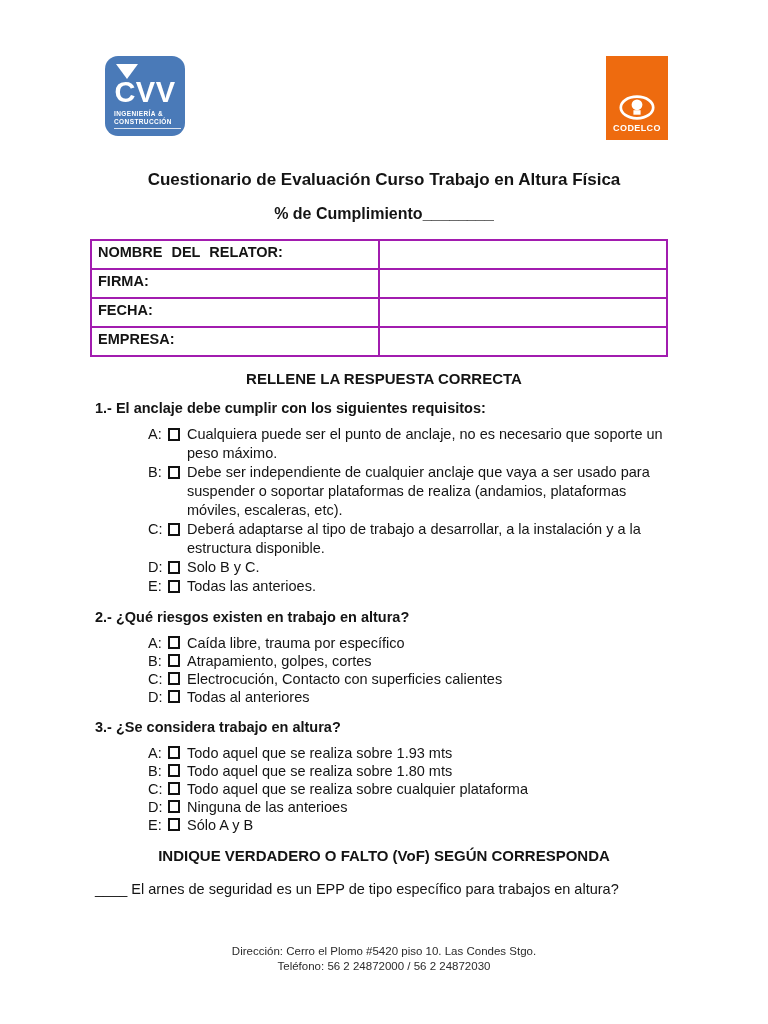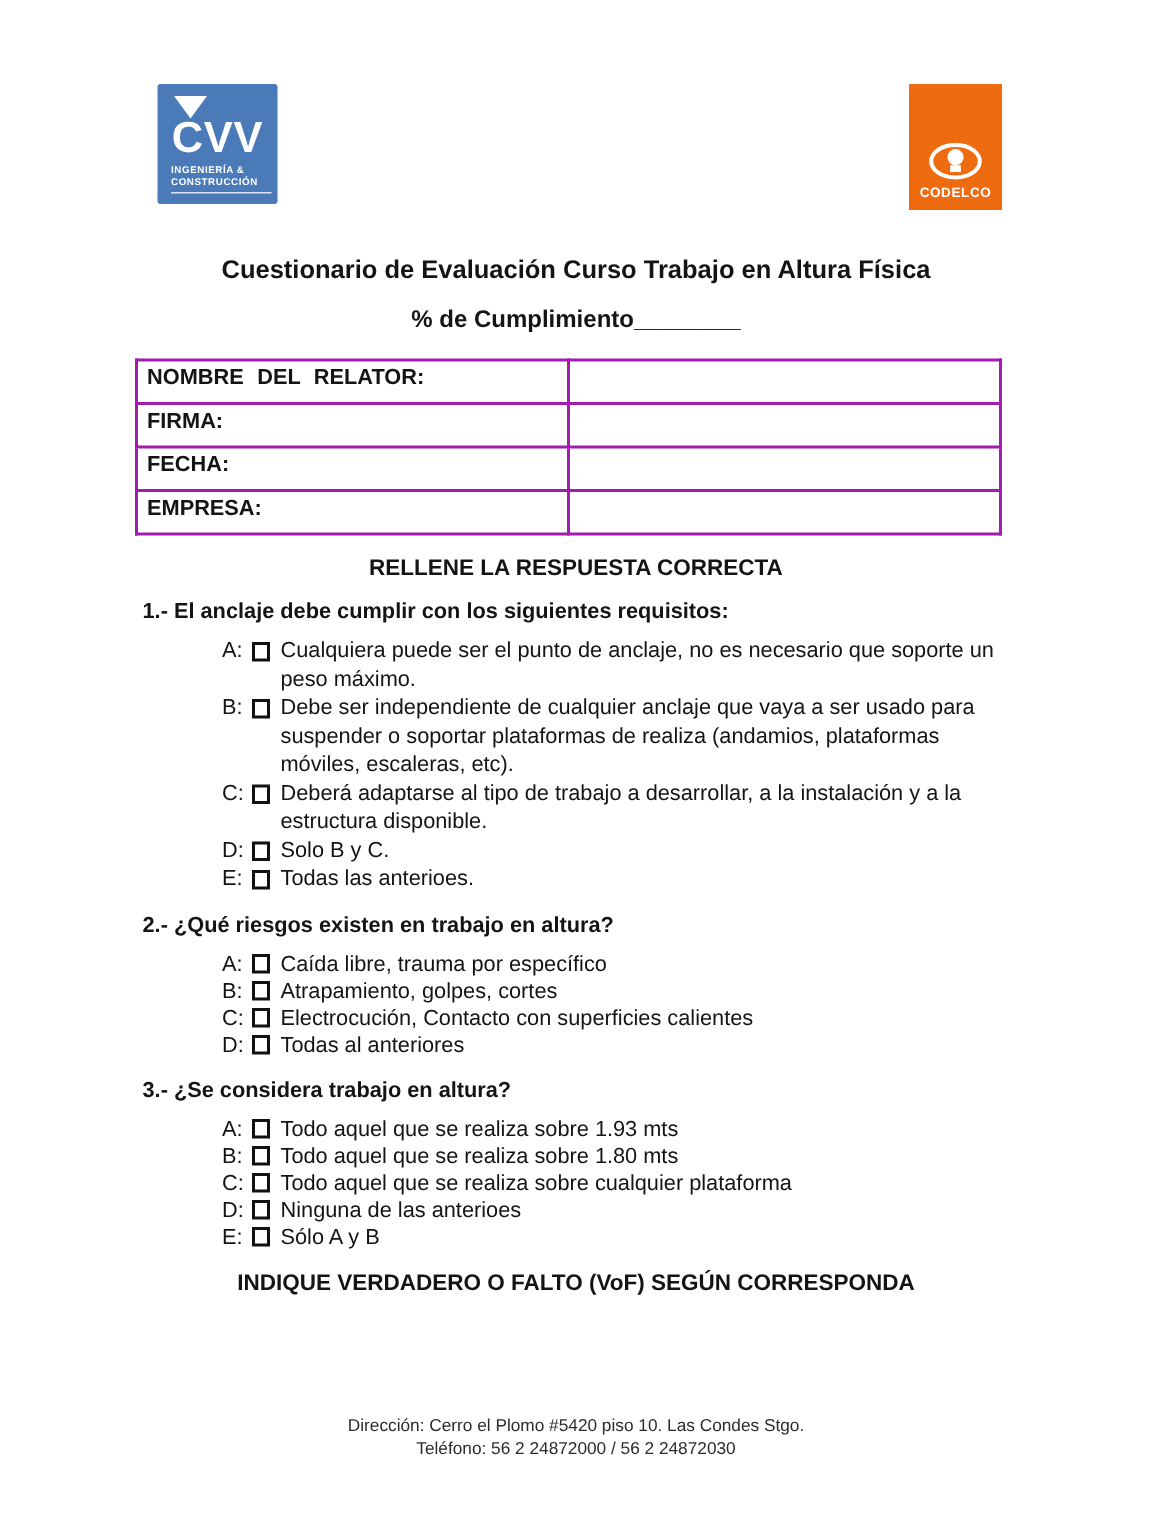--- a/index.html
+++ b/index.html
@@ -13,21 +13,21 @@
     overflow: hidden;
   }
 
   
   .logos {
     display: flex; justify-content: space-between; align-items: flex-start;
     padding: 56px 100px 0 105px;
   }
   .cvv-logo {
     width: 80px; height: 80px; background: #4a7ab8;
-    position: relative; border-radius: 2px;
+    position: relative; border-radius: 13px;
   }
   .cvv-tri {
     position: absolute; top: 8px; left: 11px;
     width: 0; height: 0;
     border-left: 11px solid transparent;
     border-right: 11px solid transparent;
     border-top: 15px solid #ffffff;
   }
   .cvv-text {
     position: absolute; top: 20px; left: 0; right: 0;
@@ -214,19 +214,20 @@
       <span class="opt-text">Ninguna de las anterioes</span>
     </div>
     <div class="opt">
       <span class="opt-letter">E:</span>
       <span class="checkbox"></span>
       <span class="opt-text">Sólo A y B</span>
     </div>
   </div>
 
   <div class="section-heading">INDIQUE VERDADERO O FALTO (VoF) SEGÚN CORRESPONDA</div>
+  <div class="vof-line">____ El arnes de seguridad es un EPP de tipo específico para trabajos en altura?</div>
 
   <div class="footer">
     <div>Dirección: Cerro el Plomo #5420 piso 10.  Las Condes Stgo.</div>
     <div>Teléfono: 56 2 24872000 /  56 2 24872030</div>
   </div>
 
 </div>
 
 </body></html>

